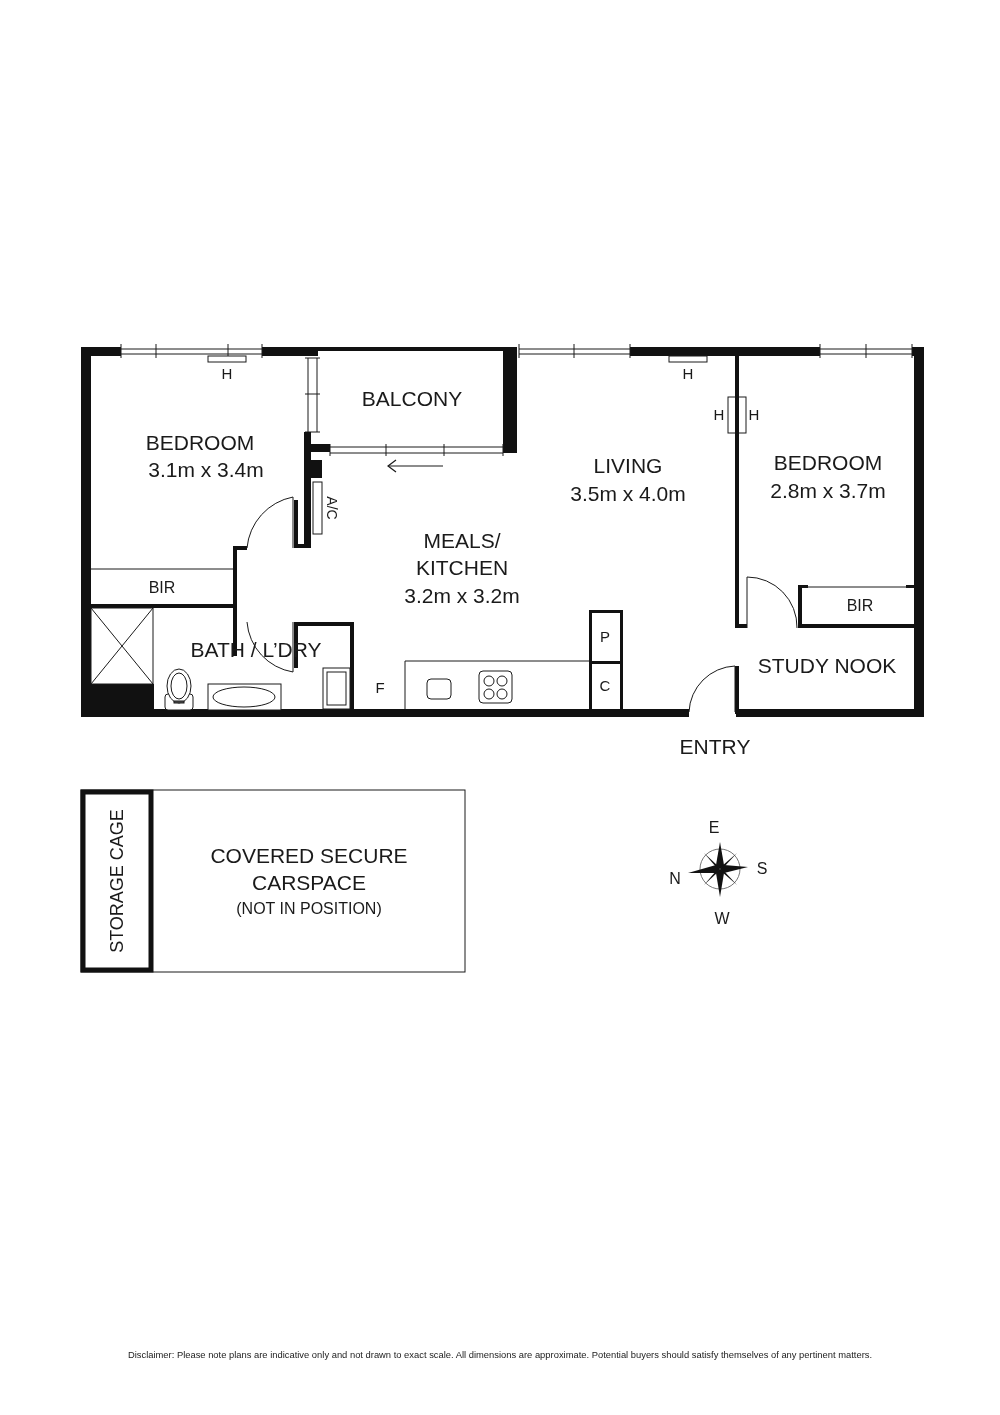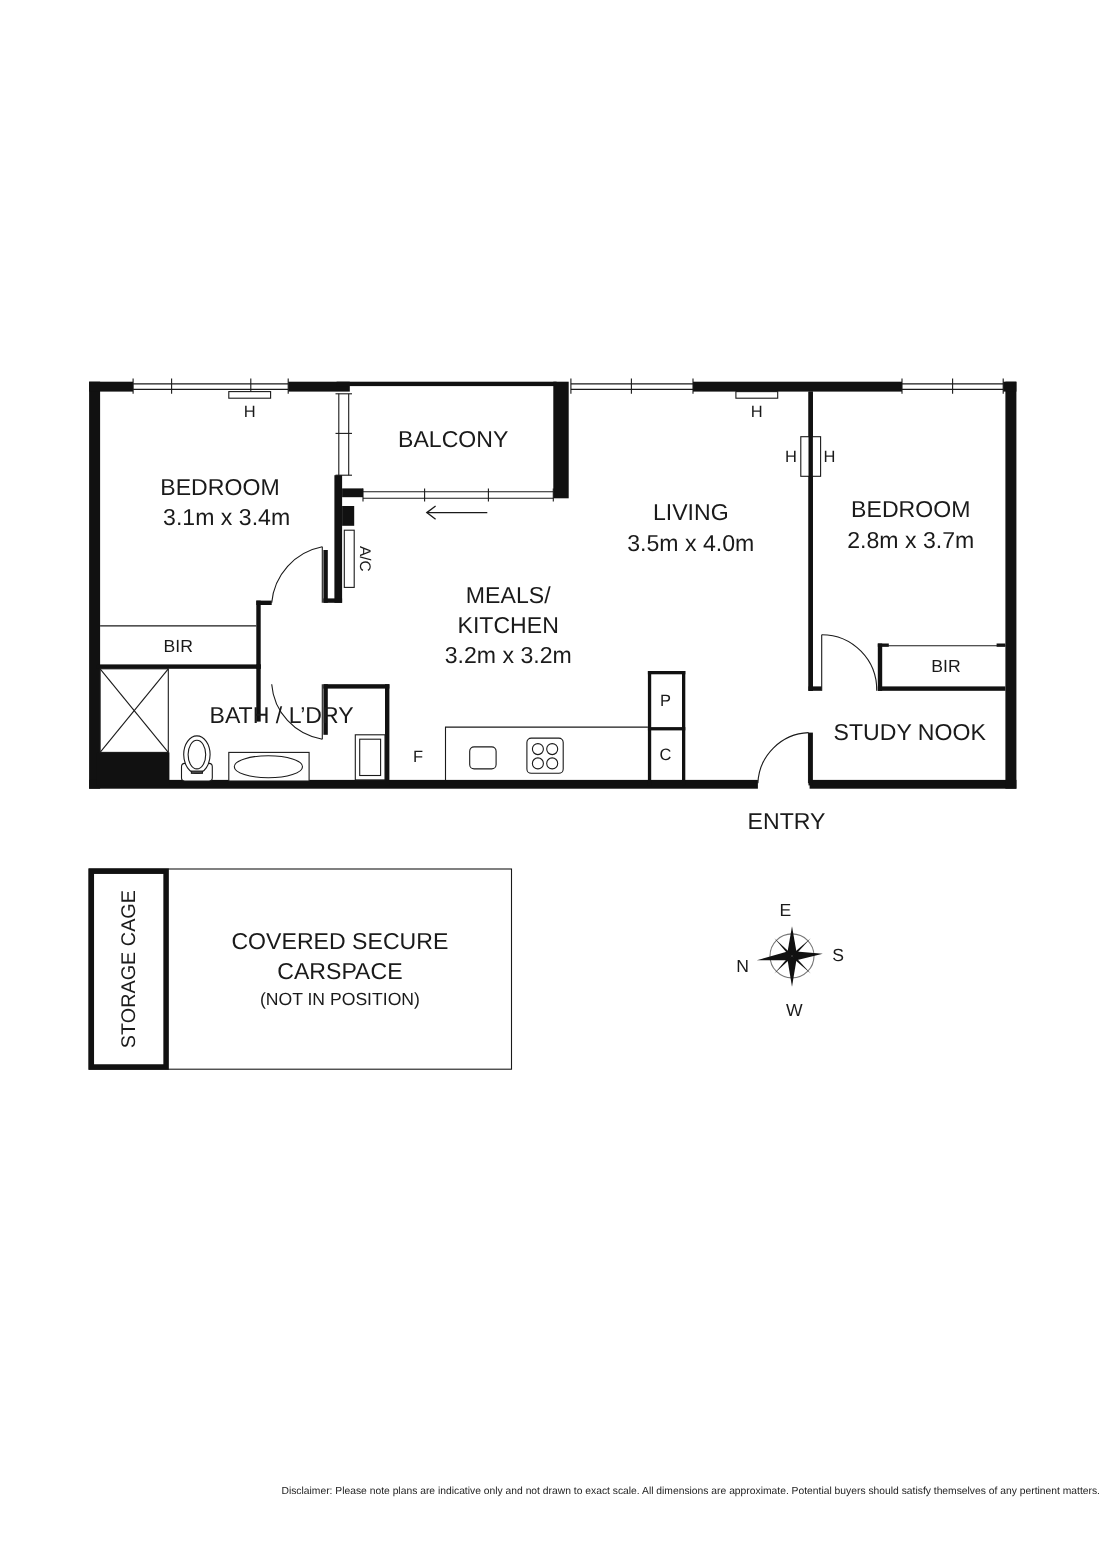--- a/index.html
+++ b/index.html
@@ -1,19 +1,19 @@
 <!DOCTYPE html>
 <html><head>
   <meta charset="utf-8">
   <style>
     html, body { margin: 0; padding: 0; background: #ffffff; }
     body { width: 1000px; height: 1415px; position: relative; overflow: hidden; font-family: "Liberation Sans", sans-serif; color: #1a1a1a; }
     #plan { position: absolute; left: 0; top: 0; width: 1000px; height: 1415px; }
     .lbl { font-family: "Liberation Sans", sans-serif; fill: #1a1a1a; }
-    .disclaimer { position: absolute; left: 0; width: 1000px; top: 1349px; text-align: right; font-size: 9.4px; color: #222; font-family: "Liberation Sans", sans-serif; }
+    .disclaimer { position: absolute; left: 0; width: 1000px; top: 1349px; text-align: center; font-size: 9.4px; color: #222; font-family: "Liberation Sans", sans-serif; }
   </style>
 </head>
 <body>
 
 <svg id="plan" viewBox="0 0 1000 1415" xmlns="http://www.w3.org/2000/svg">
 
   <g fill="#111">
 
     <rect x="81" y="347" width="10" height="370"></rect>
 

